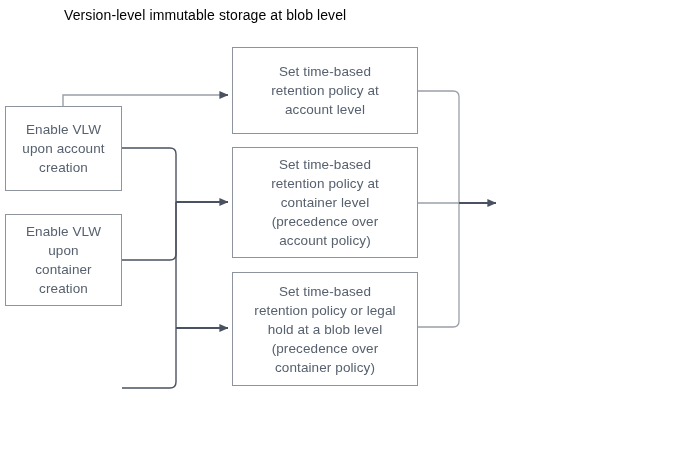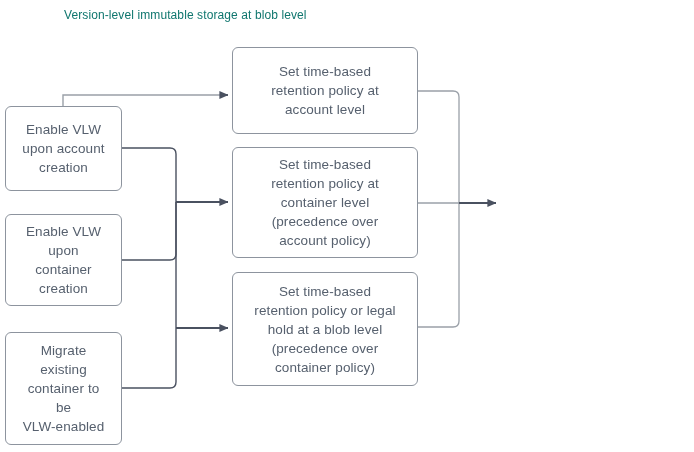--- a/index.html
+++ b/index.html
@@ -21,44 +21,44 @@
     position: absolute;
     left: 0;
     top: 0;
     width: 694px;
     height: 452px;
   }
   .node {
     position: absolute;
     box-sizing: border-box;
     border: 1px solid #8d949e;
-    border-radius: 6px;
+    border-radius: 0;
     background: #ffffff;
     color: #56606e;
     display: flex;
     align-items: center;
     justify-content: center;
     text-align: center;
     font-size: 13.5px;
     line-height: 19px;
     letter-spacing: 0.1px;
     z-index: 2;
   }
   .node span {
     display: block;
     padding: 0 6px;
     white-space: pre-line;
   }
   #title {
     position: absolute;
     left: 64px;
     top: 6px;
-    font-size: 12px;
+    font-size: 14px;
     line-height: 19px;
-    color: #0f766e;
+    color: #000000;
     letter-spacing: 0.1px;
     white-space: nowrap;
     z-index: 2;
   }
   
   #n-enable-account   { left: 5px;   top: 106px; width: 117px; height: 85px; }
   #n-enable-container { left: 5px;   top: 214px; width: 117px; height: 92px; }
   #n-migrate          { left: 5px;   top: 332px; width: 117px; height: 113px; }
   #n-account-policy   { left: 232px; top: 47px;  width: 186px; height: 87px; }
   #n-container-policy { left: 232px; top: 147px; width: 186px; height: 111px; }
@@ -111,27 +111,20 @@
 creation</span>
   </div>
 
   <div class="node" id="n-enable-container">
     <span>Enable VLW
 upon
 container
 creation</span>
   </div>
 
-  <div class="node" id="n-migrate">
-    <span>Migrate
-existing
-container to
-be
-VLW-enabled</span>
-  </div>
 
   <div class="node" id="n-account-policy">
     <span>Set time-based
 retention policy at
 account level</span>
   </div>
 
   <div class="node" id="n-container-policy">
     <span>Set time-based
 retention policy at

